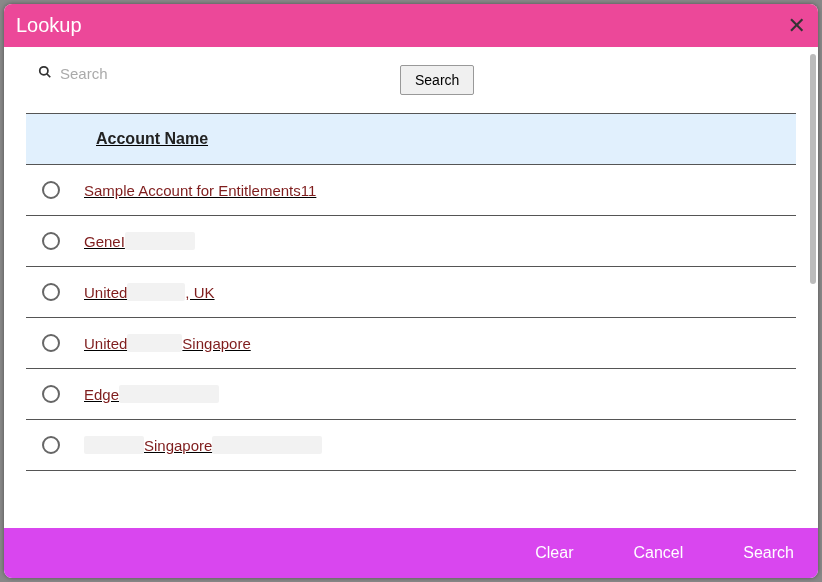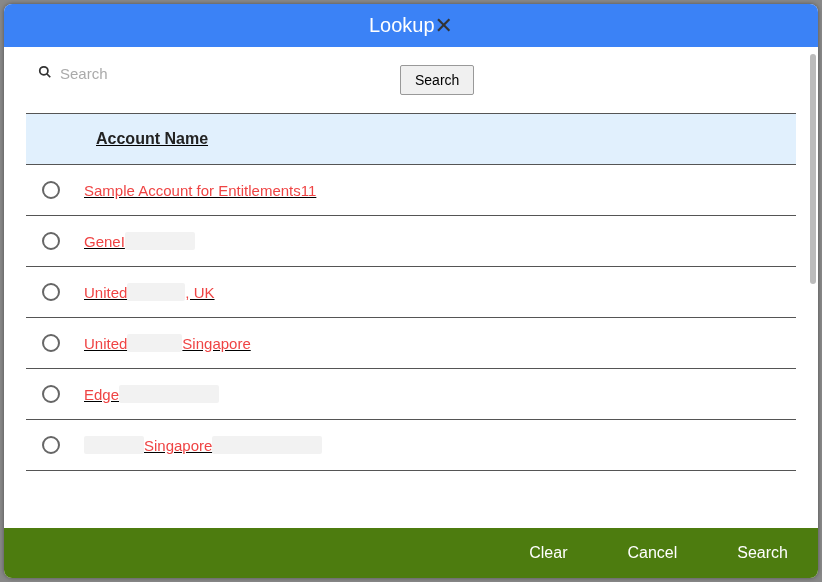--- a/index.html
+++ b/index.html
@@ -18,26 +18,26 @@
       right: 4px;
       bottom: 4px;
       background: #fff;
       border-radius: 8px;
       overflow: hidden;
       display: flex;
       flex-direction: column;
       box-shadow: 0 0 4px rgba(0,0,0,0.4);
     }
     .dialog-header {
-      background: #3b82f6;
+      background: #ec4899;
       color: #fff;
-      padding: 10px 18px;
-      display: flex;
-      align-items: center;
-      justify-content: center;
+      padding: 10px 12px;
+      display: flex;
+      align-items: center;
+      justify-content: space-between;
       font-size: 20px;
     }
     .dialog-header .close-icon {
       color: #333;
       font-size: 22px;
       font-weight: normal;
       cursor: pointer;
       line-height: 1;
     }
     .dialog-body {
@@ -104,36 +104,36 @@
     .radio {
       width: 18px;
       height: 18px;
       border: 2px solid #666;
       border-radius: 50%;
       flex-shrink: 0;
       cursor: pointer;
     }
     .row-text {
       font-size: 15px;
-      color: #ef4444;
+      color: #7f1d1d;
       display: flex;
       align-items: center;
       gap: 0;
     }
     .redact {
       display: inline-block;
       background: #f2f2f2;
       height: 18px;
       border-radius: 2px;
       vertical-align: middle;
     }
     .dialog-footer {
-      background: #4d7c0f;
+      background: #d946ef;
       color: #fff;
-      padding: 16px 30px;
+      padding: 16px 24px;
       display: flex;
       justify-content: flex-end;
       gap: 60px;
       font-size: 16px;
     }
     .footer-btn {
       background: none;
       border: none;
       color: #fff;
       font-size: 16px;

